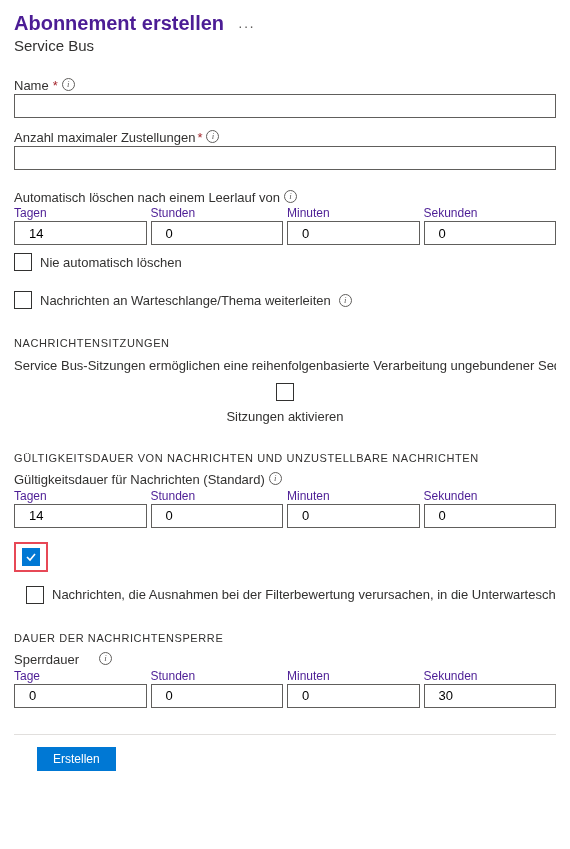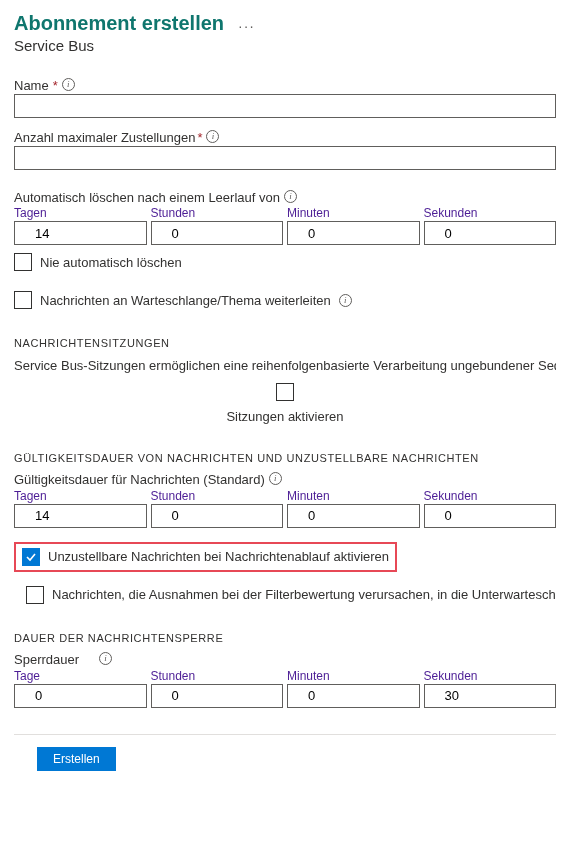--- a/index.html
+++ b/index.html
@@ -6,34 +6,34 @@
   body {
     font-family: "Segoe UI", -apple-system, Arial, sans-serif;
     font-size: 13px;
     color: #323130;
     width: 570px;
     background: #fff;
     padding: 12px 14px 14px 14px;
     position: relative;
   }
   .header-row { display: flex; align-items: center; gap: 14px; }
-  h1 { font-size: 20px; font-weight: 600; color: #0f766e; }
+  h1 { font-size: 20px; font-weight: 600; color: #4c1d95; }
   .ellipsis { font-size: 14px; color: #605e5c; letter-spacing: 1px; position: relative; top: 2px; }
   .subtitle { font-size: 15px; color: #323130; margin-top: 2px; margin-bottom: 24px; }
 
   .field-label { font-size: 13px; color: #323130; margin-bottom: 1px; display: flex; gap: 4px; }
   .req { color: #a4262c; }
   .info {
     display: inline-flex; align-items: center; justify-content: center;
     width: 13px; height: 13px; border: 1px solid #605e5c; border-radius: 50%;
     font-size: 9px; color: #605e5c; font-style: italic; font-family: Georgia, serif;
     line-height: 1;
   }
   .text-input {
-    width: 100%; height: 24px; border: 1px solid #605e5c; padding: 2px 20px;
+    width: 100%; height: 24px; border: 1px solid #605e5c; padding: 2px 14px;
     font-size: 13px; background: #fff;
   }
 
   .block { margin-bottom: 20px; }
   .block-sm { margin-bottom: 12px; }
 
   .time-row { display: flex; gap: 4px; }
   .time-col { flex: 1; }
   .time-col label { font-size: 12px; color: #4c1d95; display: block; margin-bottom: 1px; }
 
@@ -164,21 +164,20 @@
   </div>
 </div>
 
 <div style="margin-top:14px;">
   <span class="highlight">
     <span class="checkbox checked">
       <svg width="12" height="12" viewBox="0 0 12 12">
           <path d="M2 6 L5 9 L10 3" stroke="#fff" stroke-width="1.6" fill="none"></path>
         </svg>
     </span>
-    <span>Unzustellbare Nachrichten bei Nachrichtenablauf aktivieren</span>
   </span>
 </div>
 
 <div class="check-row" style="margin-top:14px; white-space:nowrap; overflow:hidden;padding-left:12px;">
   <span class="checkbox"></span>
   <span>Nachrichten, die Ausnahmen bei der Filterbewertung verursachen, in&nbsp;die&nbsp;Unterwartesch</span>
 </div>
 
 
 <div class="section-head">DAUER DER NACHRICHTENSPERRE</div>

